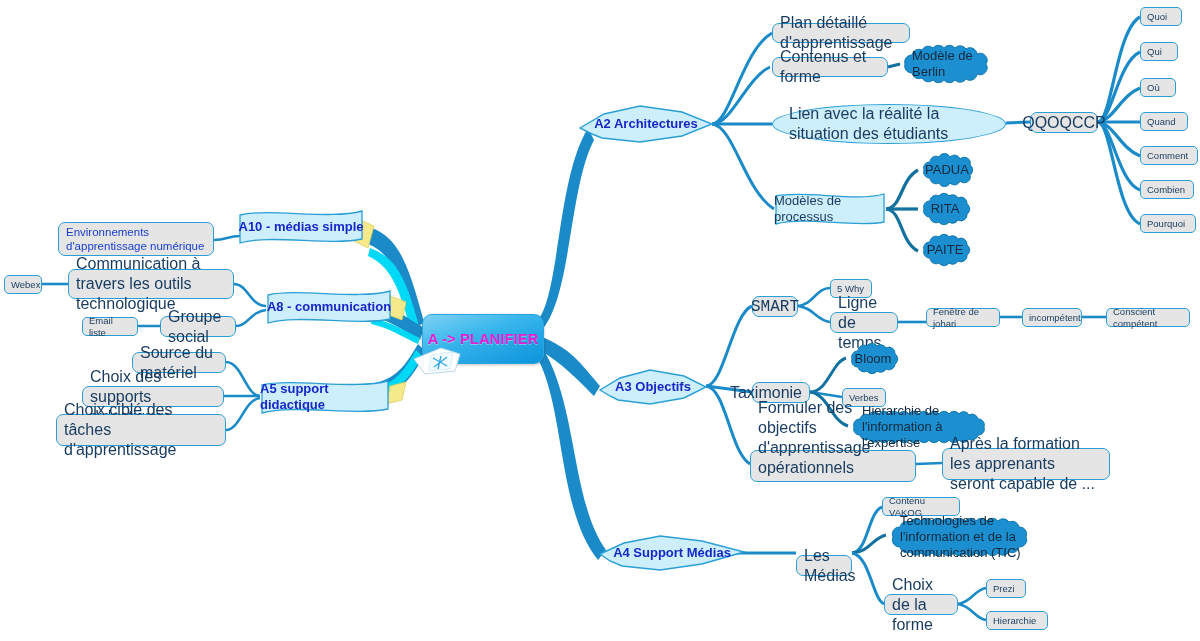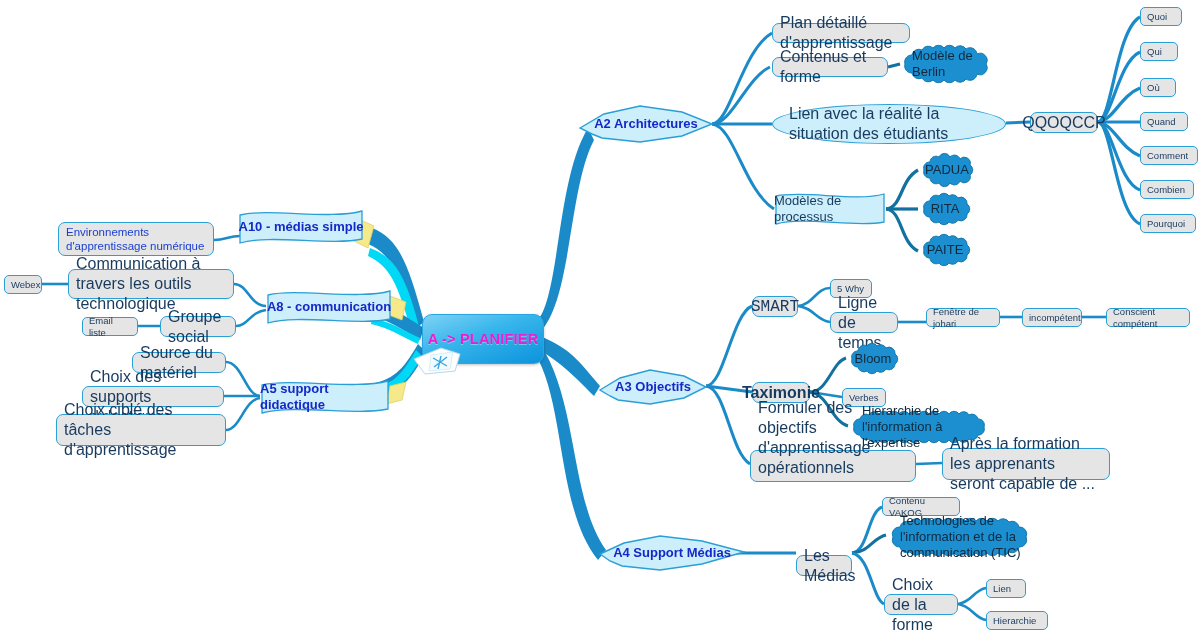--- a/index.html
+++ b/index.html
@@ -314,21 +314,21 @@
   <div class="node rect tiny" style="left:926px;top:308px;width:74px;height:19px;">
     <span>Fenêtre de johari</span>
   </div>
   <div class="node rect tiny" style="left:1022px;top:308px;width:60px;height:19px;">
     <span>incompétent</span>
   </div>
   <div class="node rect tiny" style="left:1106px;top:308px;width:84px;height:19px;">
     <span>Conscient compétent</span>
   </div>
 
-  <div class="node rect" style="left:752px;top:382px;width:58px;height:21px;justify-content:center;font-weight:bold;">
+  <div class="node rect" style="left:752px;top:382px;width:58px;height:21px;justify-content:flex-end;">
     <span>Taximonie</span>
   </div>
 
   <div class="node cloud" style="left:846px;top:342px;width:54px;height:34px;">
     <svg class="cloudbg" viewBox="0 0 54 34" preserveAspectRatio="none">
       <path d="M6,17 a6,6 0 0 1 6,-8 a6,6 0 0 1 9,-5 a6,6 0 0 1 10,0 a6,6 0 0 1 9,2 a6,6 0 0 1 9,6 a6,6 0 0 1 0,10 a6,6 0 0 1 -9,5 a6,6 0 0 1 -9,2 a6,6 0 0 1 -10,0 a6,6 0 0 1 -9,-4 a6,6 0 0 1 -6,-8 Z" fill="#1b8fd0" stroke="#1277ad" stroke-width="1"></path>
     </svg>
     <span class="lbl">Bloom</span>
   </div>
 
@@ -369,21 +369,21 @@
     <svg class="cloudbg" viewBox="0 0 164 42" preserveAspectRatio="none">
       <path d="M7,21 a7,7 0 0 1 7,-10 a7,7 0 0 1 10,-5 a7,7 0 0 1 11,-1 a7,7 0 0 1 11,0 a7,7 0 0 1 11,0 a7,7 0 0 1 11,0 a7,7 0 0 1 11,0 a7,7 0 0 1 11,0 a7,7 0 0 1 11,0 a7,7 0 0 1 11,0 a7,7 0 0 1 11,1 a7,7 0 0 1 10,5 a7,7 0 0 1 7,10 a7,7 0 0 1 -7,10 a7,7 0 0 1 -10,5 a7,7 0 0 1 -11,1 a7,7 0 0 1 -11,0 a7,7 0 0 1 -11,0 a7,7 0 0 1 -11,0 a7,7 0 0 1 -11,0 a7,7 0 0 1 -11,0 a7,7 0 0 1 -11,0 a7,7 0 0 1 -11,0 a7,7 0 0 1 -11,-1 a7,7 0 0 1 -10,-5 a7,7 0 0 1 -7,-10 Z" fill="#1b8fd0" stroke="#1277ad" stroke-width="1"></path>
     </svg>
     <span class="lbl">Technologies de l'information et de la communication (TIC)</span>
   </div>
 
   <div class="node rect" style="left:884px;top:594px;width:74px;height:21px;">
     <span>Choix de la forme</span>
   </div>
   <div class="node rect tiny" style="left:986px;top:579px;width:40px;height:19px;">
-    <span>Lien</span>
+    <span>Prezi</span>
   </div>
   <div class="node rect tiny" style="left:986px;top:611px;width:62px;height:19px;">
     <span>Hierarchie</span>
   </div>
 
   <div class="node flag main" style="left:238px;top:208px;width:126px;height:38px;">
     <svg class="flagbg" viewBox="0 0 126 38" preserveAspectRatio="none">
       <path d="M2,7 C32,0 92,12 124,3 L124,31 C92,38 32,26 2,35 Z" fill="#cdeefb" stroke="#2a9fd6" stroke-width="1.3"></path>
     </svg>
     <span class="lbl">A10 - médias simple</span>

